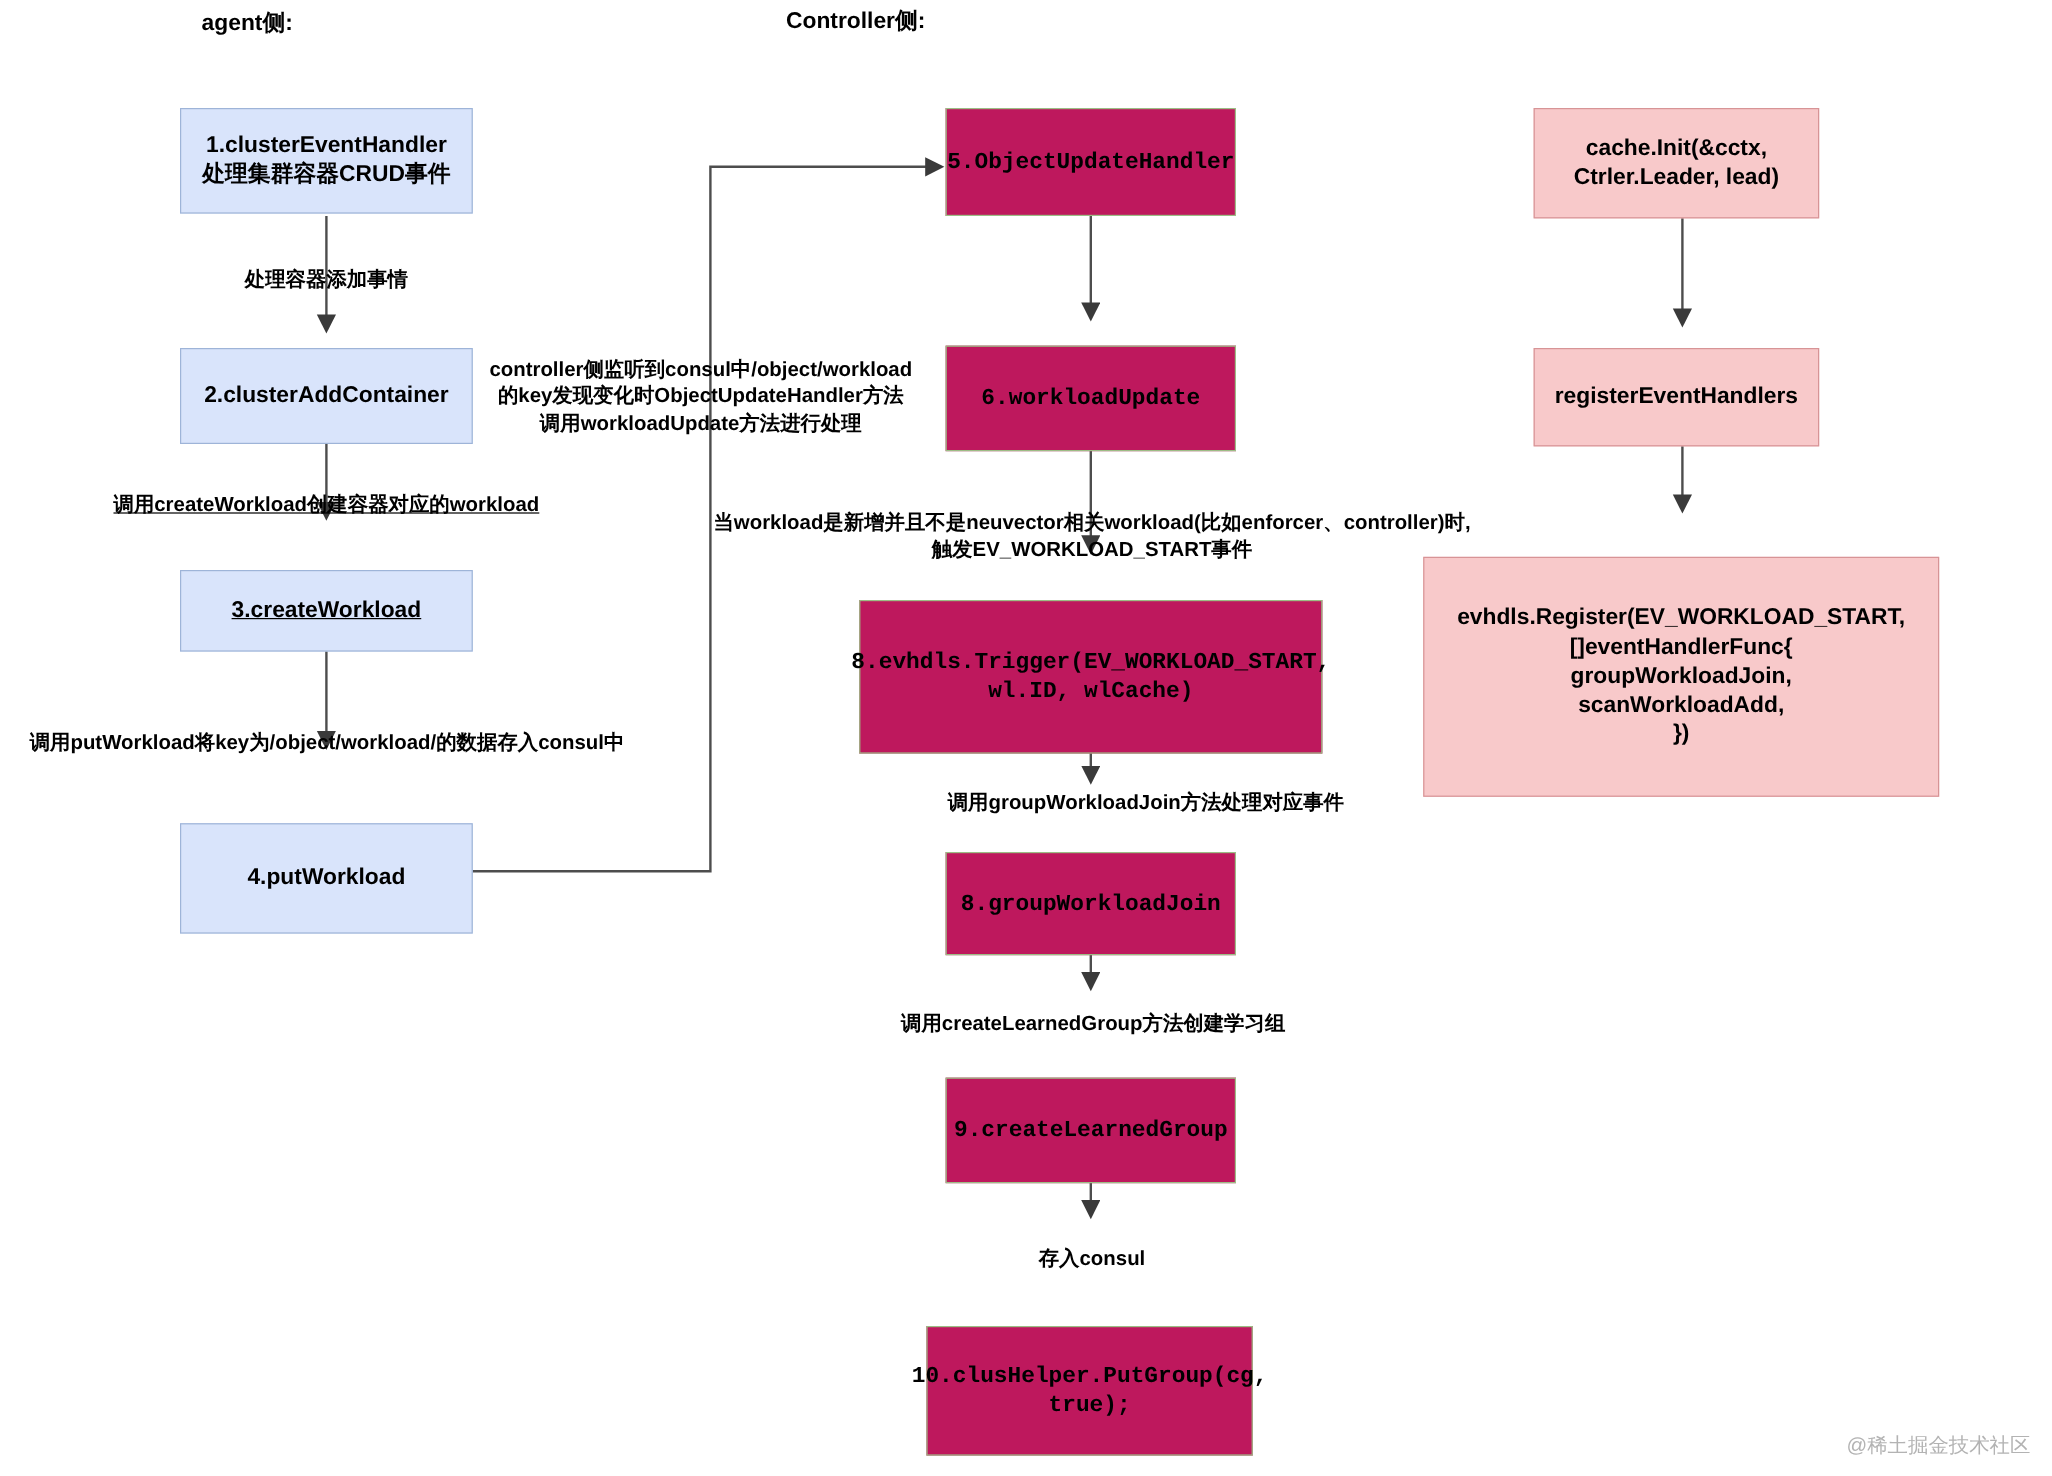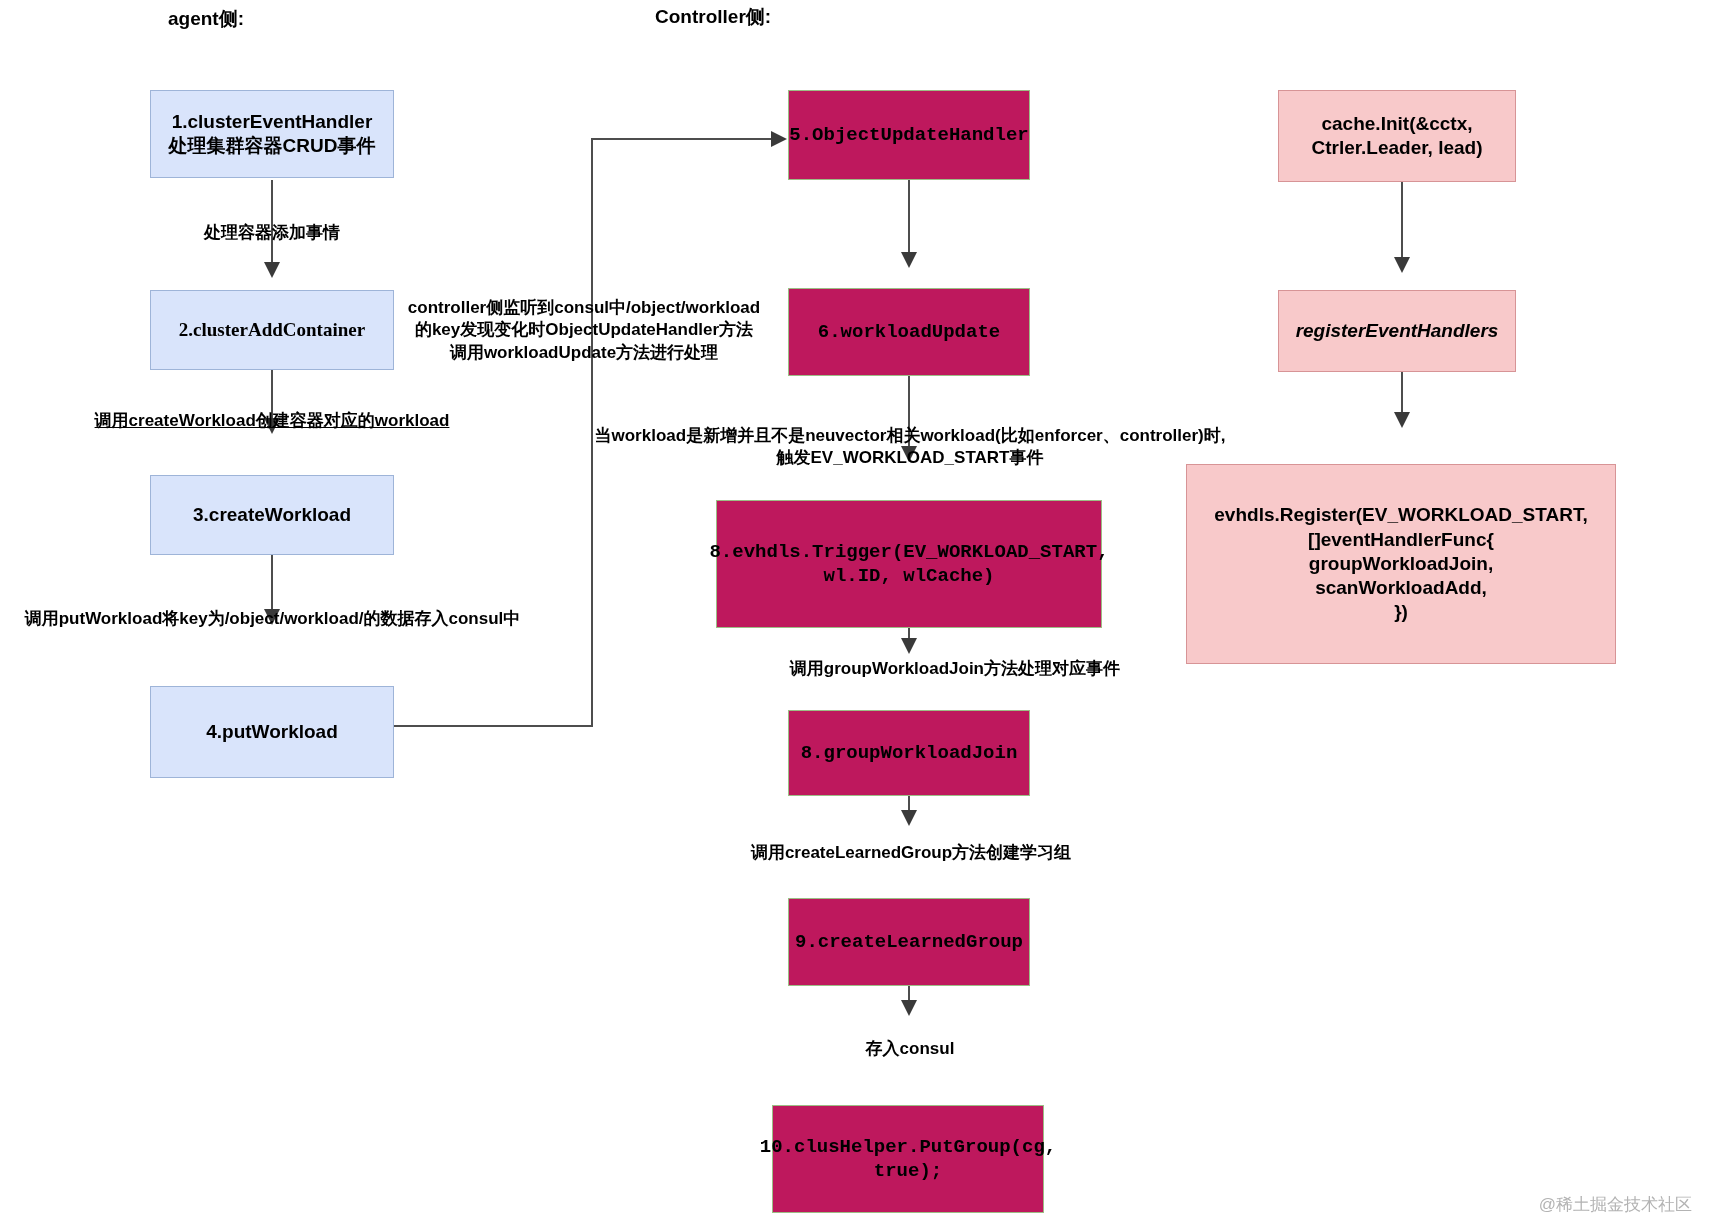--- a/index.html
+++ b/index.html
@@ -102,36 +102,36 @@
       <path d="M1402,348 L1402,424"></path>
       <path d="M392,726 L592,726 L592,139 L783,139"></path>
     </g>
   </svg>
 
   <div class="col-title" style="left:168px; top:6px;">agent侧:</div>
   <div class="col-title" style="left:655px; top:4px;">Controller侧:</div>
 
   <div class="node blue" style="left:150px; top:90px; width:244px; height:88px;">1.clusterEventHandler
 处理集群容器CRUD事件</div>
-  <div class="node blue" style="left:150px; top:290px; width:244px; height:80px;font-family:Liberation Serif, serif;">2.clusterAddContainer</div>
-  <div class="node blue" style="left:150px; top:475px; width:244px; height:80px;">3.createWorkload</div>
+  <div class="node blue" style="left:150px; top:290px; width:244px; height:80px;">2.clusterAddContainer</div>
+  <div class="node blue" style="left:150px; top:475px; width:244px; height:68px;text-decoration:underline;">3.createWorkload</div>
   <div class="node blue" style="left:150px; top:686px; width:244px; height:92px;">4.putWorkload</div>
 
   <div class="node green" style="left:788px; top:90px; width:242px; height:90px;">5.ObjectUpdateHandler</div>
   <div class="node green" style="left:788px; top:288px; width:242px; height:88px;">6.workloadUpdate</div>
   <div class="node green" style="left:716px; top:500px; width:386px; height:128px;">8.evhdls.Trigger(EV_WORKLOAD_START,
 wl.ID, wlCache)</div>
   <div class="node green" style="left:788px; top:710px; width:242px; height:86px;">8.groupWorkloadJoin</div>
   <div class="node green" style="left:788px; top:898px; width:242px; height:88px;">9.createLearnedGroup</div>
   <div class="node green" style="left:772px; top:1105px; width:272px; height:108px;">10.clusHelper.PutGroup(cg,
 true);</div>
 
   <div class="node pink" style="left:1278px; top:90px; width:238px; height:92px;">cache.Init(&amp;cctx,
 Ctrler.Leader, lead)</div>
-  <div class="node pink" style="left:1278px; top:290px; width:238px; height:82px;font-style:italic;">registerEventHandlers</div>
+  <div class="node pink" style="left:1278px; top:290px; width:238px; height:82px;">registerEventHandlers</div>
   <div class="node pink" style="left:1186px; top:464px; width:430px; height:200px;">evhdls.Register(EV_WORKLOAD_START,
 []eventHandlerFunc{
 groupWorkloadJoin,
 scanWorkloadAdd,
 })</div>
 
   <div class="edge-label" style="left:152px; top:222px; width:240px;">处理容器添加事情</div>
   <div class="edge-label" style="left:62px; top:410px; width:420px;text-decoration:underline;">调用createWorkload创建容器对应的workload</div>
   <div class="edge-label" style="left:0px; top:608px; width:545px;">调用putWorkload将key为/object/workload/的数据存入consul中</div>
 

